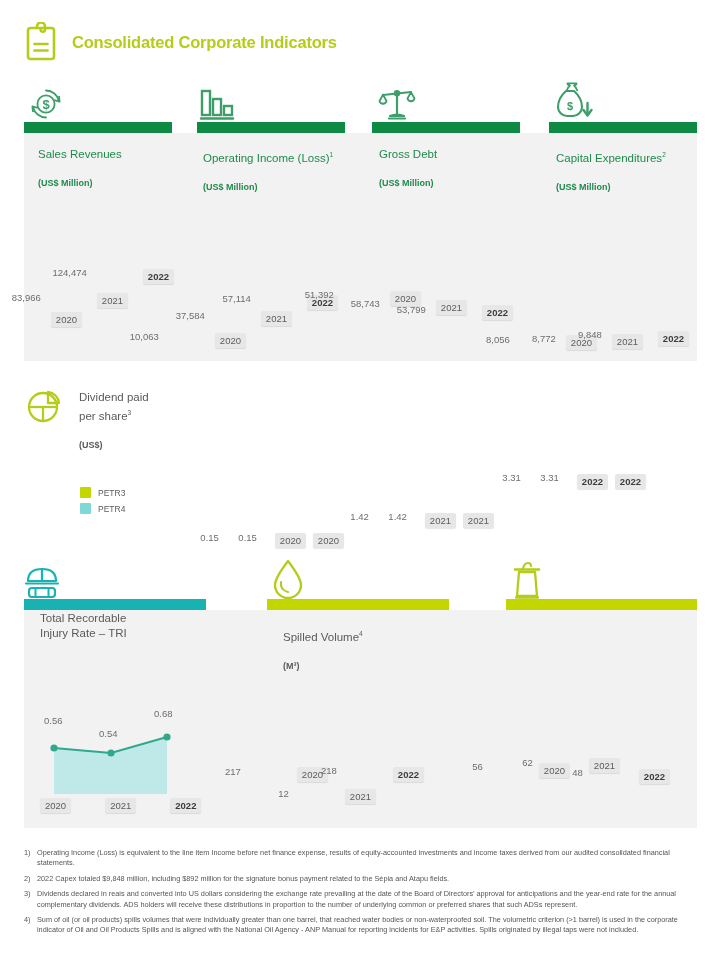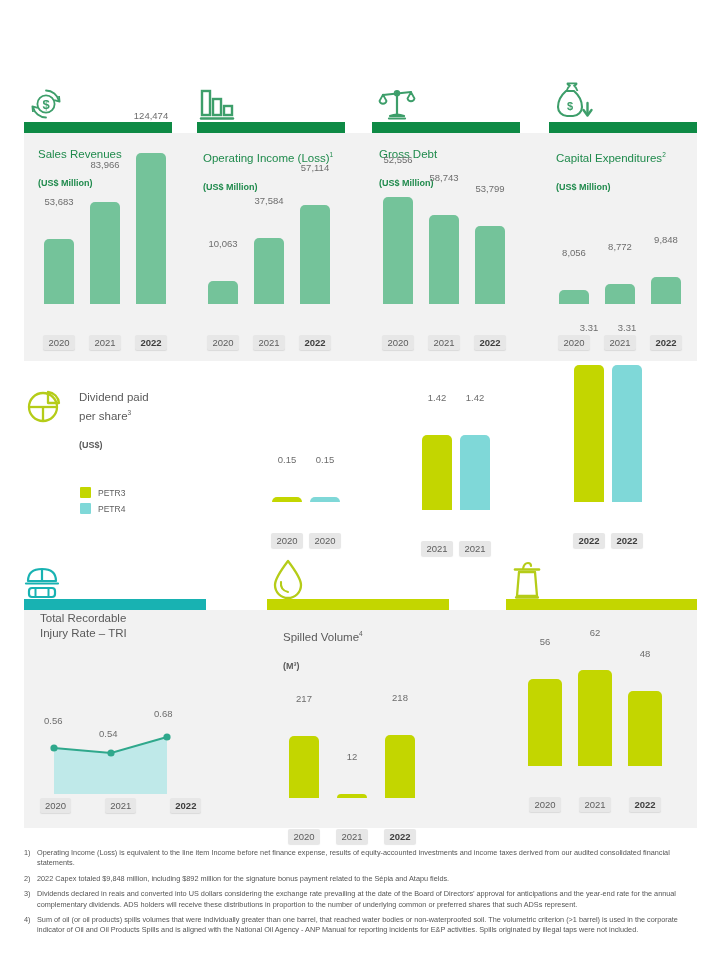--- a/index.html
+++ b/index.html
@@ -25,21 +25,21 @@
   
   .ct{position:absolute;}
   .ct .t1{font-size:11.5px;color:#1f8a4c;line-height:15px;white-space:nowrap;}
   .ct .t1.dark{color:#5a5a5a;}
   .ct .t2{font-size:9px;font-weight:bold;color:#1f8a4c;line-height:14px;margin-top:14px;white-space:nowrap;}
   .ct .t2.dark{color:#5a5a5a;}
   .ct sup{font-size:6.5px;vertical-align:super;}
 
   
   .bars{position:absolute;display:flex;align-items:flex-end;}
-  .bar-col{display:flex;flex-direction:column;align-items:center;justify-content:flex-end;gap:28px;}
+  .bar-col{display:flex;flex-direction:row;align-items:center;justify-content:flex-end;gap:28px;}
   .bar-val{font-size:9.5px;color:#6d6d6d;margin-bottom:4px;white-space:nowrap;}
   .bar{width:30px;border-radius:5px 5px 0 0;}
   .bar.green{background:#74c39a;}
   .bar.lime{background:#c3d600;}
   .bar.cyan{background:#7fd8d8;}
   .yr{
     margin-top:3px;font-size:9.5px;color:#5c5c5c;background:#e7e7e7;
     border-radius:2px;padding:2px 5px 2px;line-height:11px;
     box-shadow:0 1px 1px rgba(0,0,0,.10);
   }
@@ -62,20 +62,31 @@
   .notes{position:absolute;left:24px;top:848px;width:660px;}
   .note{display:flex;font-size:7.3px;line-height:10.4px;color:#555;margin-bottom:5px;}
   .note .num{width:13px;flex:0 0 13px;}
   .note .txt{flex:1;}
 </style>
 </head>
 <body>
 
 <div class="page">
 
+  <div class="header">
+    <span class="icon" style="position:relative">
+      <svg width="34" height="40" viewBox="0 0 34 40">
+        <rect x="4" y="6" width="26" height="31" rx="2.5" fill="none" stroke="#b5cc18" stroke-width="2.6"></rect>
+        <path d="M13 6 v-1.5 a4 4 0 0 1 8 0 v3 a2.2 2.2 0 0 1 -4.4 0" fill="none" stroke="#b5cc18" stroke-width="2.6" stroke-linecap="round"></path>
+        <line x1="10.5" y1="22" x2="23.5" y2="22" stroke="#b5cc18" stroke-width="2.6" stroke-linecap="round"></line>
+        <line x1="10.5" y1="28.5" x2="23.5" y2="28.5" stroke="#b5cc18" stroke-width="2.6" stroke-linecap="round"></line>
+      </svg>
+    </span>
+    <span class="header-title">Consolidated Corporate Indicators</span>
+  </div>
 
   <span class="icon" style="left:28px;top:86px;">
     <svg width="36" height="36" viewBox="0 0 36 36">
       <circle cx="18" cy="18" r="8.6" fill="none" stroke="#3d9e6a" stroke-width="1.8"></circle>
       <path d="M18 4.5 A13.5 13.5 0 0 1 31 15" fill="none" stroke="#3d9e6a" stroke-width="1.8" stroke-linecap="round"></path>
       <path d="M18 31.5 A13.5 13.5 0 0 1 5 21" fill="none" stroke="#3d9e6a" stroke-width="1.8" stroke-linecap="round"></path>
       <path d="M31 10 l0.6 5.6 l-5.4 -1.4" fill="none" stroke="#3d9e6a" stroke-width="1.8" stroke-linejoin="round"></path>
       <path d="M5 26 l-0.6 -5.6 l5.4 1.4" fill="none" stroke="#3d9e6a" stroke-width="1.8" stroke-linejoin="round"></path>
       <text x="18" y="23" font-size="13" font-family="Liberation Sans, sans-serif" font-weight="bold" fill="#3d9e6a" text-anchor="middle">$</text>
     </svg>
@@ -167,21 +178,21 @@
     </div>
     <div class="bar-col" style="width:46px;align-items:center;">
       <div class="bar-val">57,114</div>
       <div class="bar green" style="height:99px;"></div>
       <div class="yr bold">2022</div>
     </div>
   </div>
 
   <div class="bars" style="left:375px;top:185px;height:165px;">
     <div class="bar-col" style="width:46px;">
-      <div class="bar-val">52,556</div>
+      <div class="bar-val">51,392</div>
       <div class="bar green" style="height:107px;"></div>
       <div class="yr">2020</div>
     </div>
     <div class="bar-col" style="width:46px;">
       <div class="bar-val">58,743</div>
       <div class="bar green" style="height:89px;"></div>
       <div class="yr">2021</div>
     </div>
     <div class="bar-col" style="width:46px;">
       <div class="bar-val">53,799</div>
@@ -323,21 +334,21 @@
       <circle cx="75" cy="27" r="3.6" fill="#2fa88c"></circle>
       <circle cx="131" cy="11" r="3.6" fill="#2fa88c"></circle>
     </svg>
     <div class="tri-years" style="left:0px;top:86px;">
       <span class="yr" style="margin-left:4px;margin-right:22px;">2020</span>
       <span class="yr" style="margin-right:22px;">2021</span>
       <span class="yr bold">2022</span>
     </div>
   </div>
 
-  <div class="bars" style="left:280px;top:732px;height:112px;">
+  <div class="bars" style="left:280px;top:692px;height:112px;">
     <div class="bar-col" style="width:48px;">
       <div class="bar-val">217</div>
       <div class="bar lime" style="height:62px;"></div>
       <div class="yr">2020</div>
     </div>
     <div class="bar-col" style="width:48px;">
       <div class="bar-val">12</div>
       <div class="bar lime" style="height:4px;"></div>
       <div class="yr">2021</div>
     </div>

